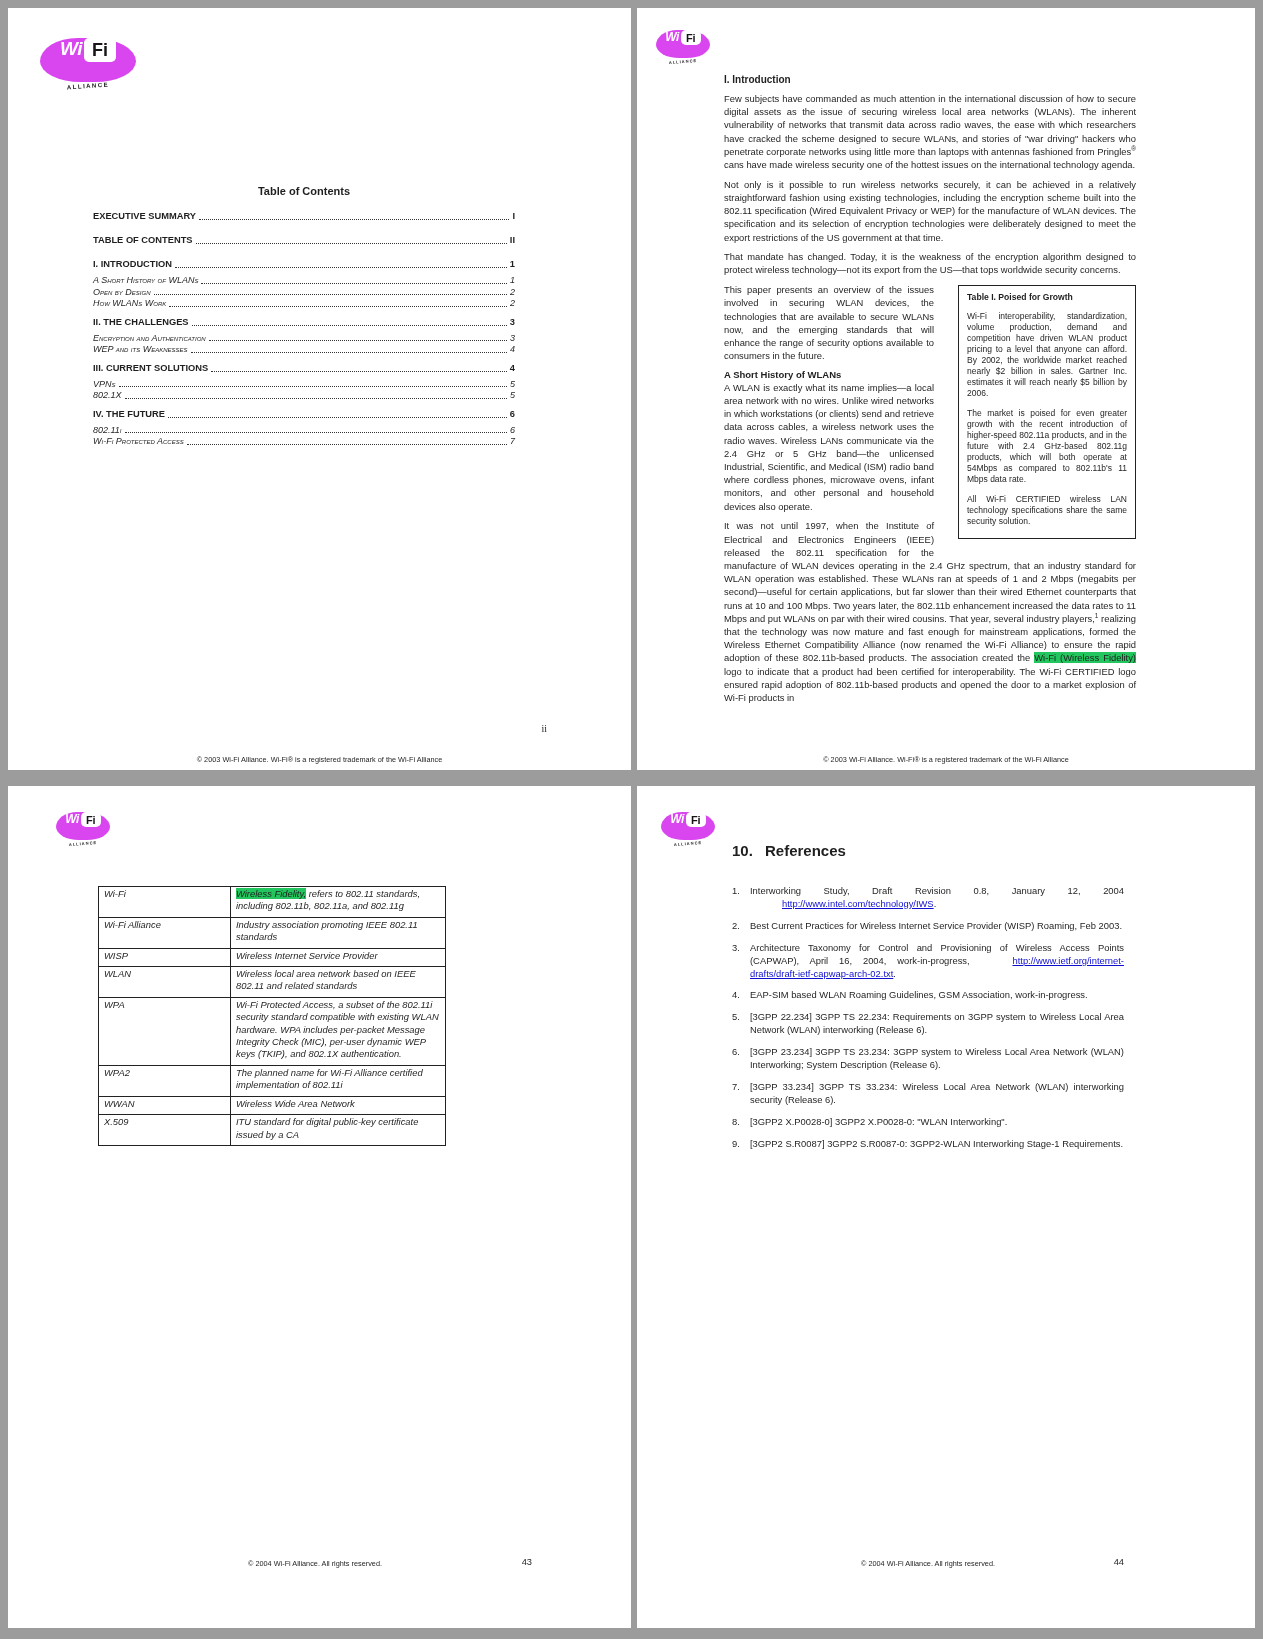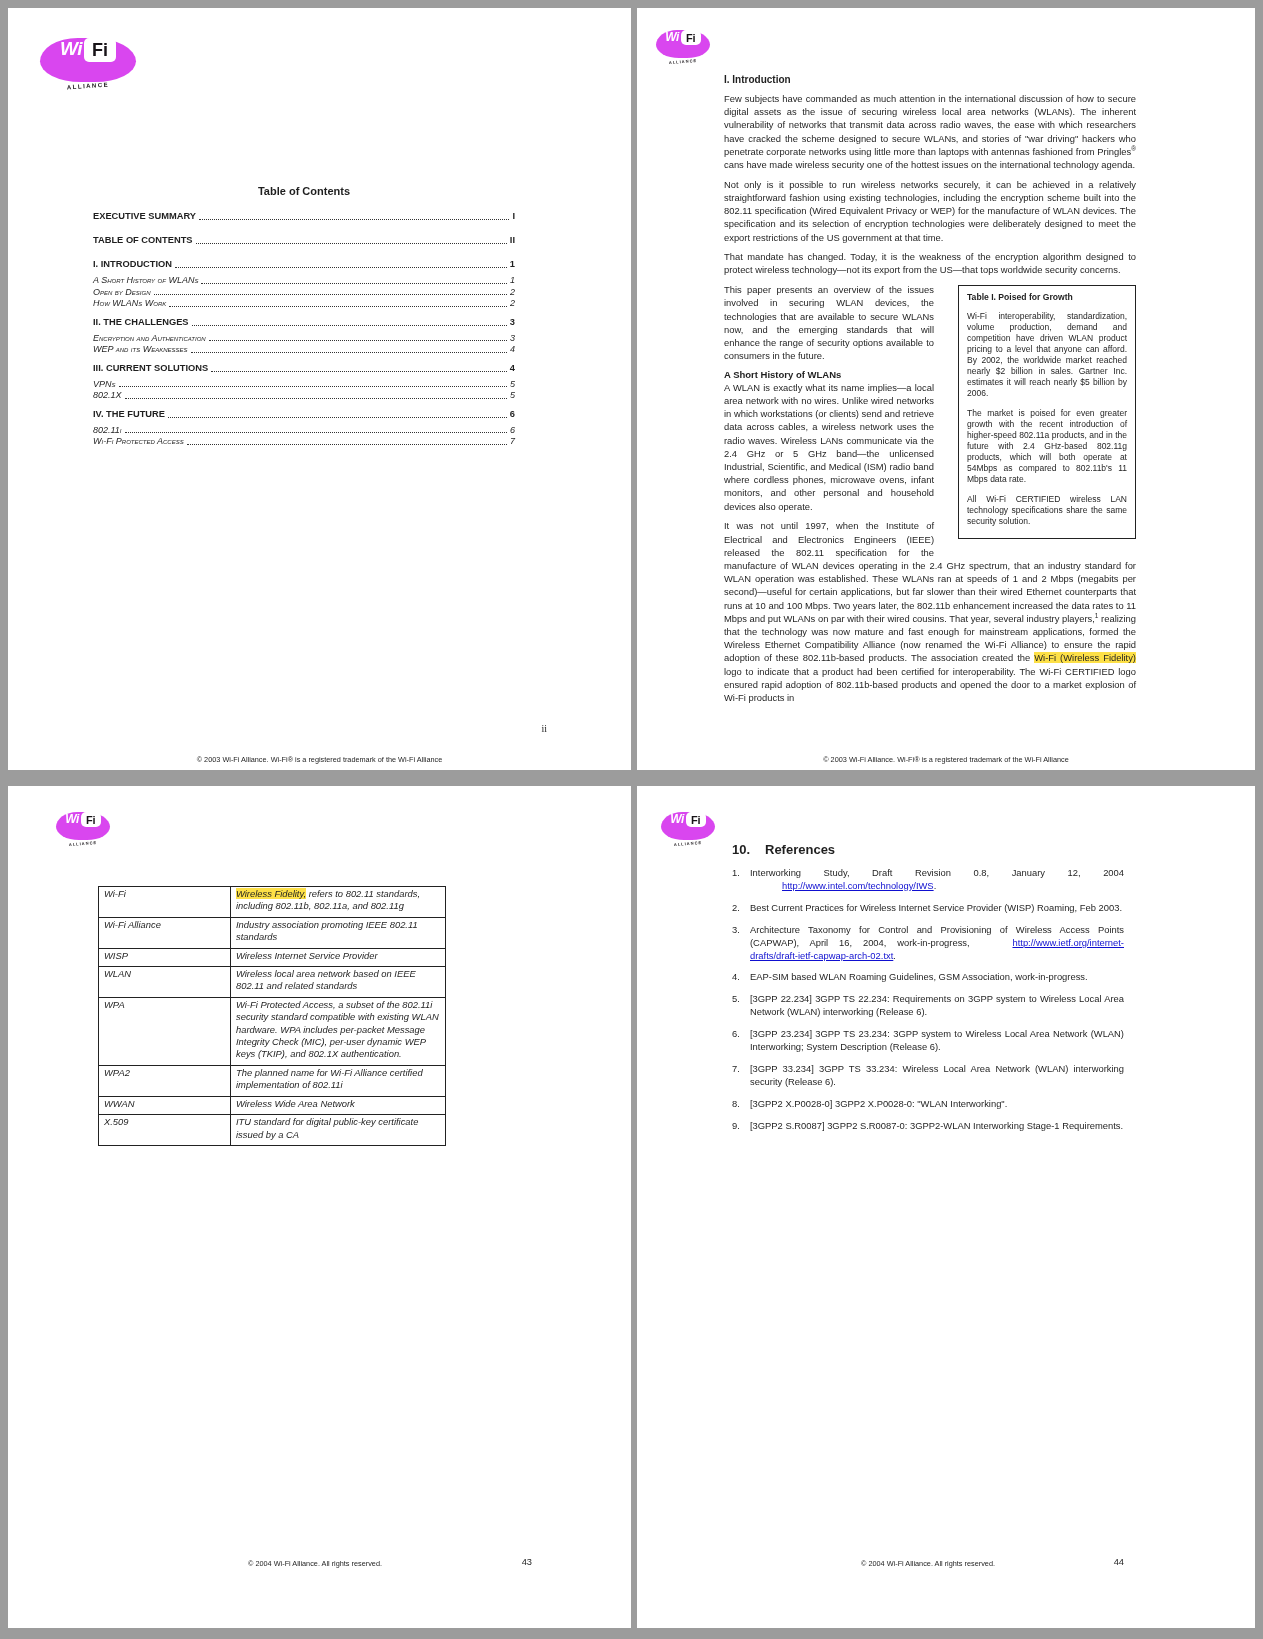--- a/index.html
+++ b/index.html
@@ -64,37 +64,37 @@
   .intro-h1 { font-weight: bold; font-size: 10px; margin-bottom: 7px; }
   .intro-h2 { font-weight: bold; font-size: 9.5px; margin-bottom: 1px; }
   .intro-body p { font-size: 9.4px; line-height: 13.2px; text-align: justify; margin-bottom: 6.5px; }
   sup { font-size: 6.5px; vertical-align: super; line-height: 0; }
   .growth-box {
     float: right; width: 178px; margin: 2px 0 8px 24px;
     border: 1.5px solid #222; padding: 6px 8px 2px 8px;
   }
   .growth-box .gb-title { font-weight: bold; font-size: 8.6px; margin-bottom: 9px; }
   .growth-box p { font-size: 8.5px; line-height: 11px; text-align: justify; margin-bottom: 9px; }
-  .hl { background: #fde047; }
+  .hl { background: #22c55e; }
 
   
   .gloss-table {
     position: absolute; left: 90px; top: 100px; width: 348px;
     border-collapse: collapse;
     font-style: italic;
   }
   .gloss-table td {
     border: 1px solid #222; vertical-align: top;
     font-size: 9.4px; line-height: 12.4px; padding: 1px 5px 4px 5px;
   }
   .gloss-table td.term { width: 132px; }
 
   
   .refs-body { position: absolute; left: 95px; top: 56px; width: 392px; }
-  .refs-heading { display: flex; font-weight: bold; font-size: 13px; margin-bottom: 10px; }
+  .refs-heading { display: flex; font-weight: bold; font-size: 15px; margin-bottom: 26px; }
   .refs-heading .refs-heading-num { width: 33px; }
   .ref-item {
     position: relative; padding-left: 18px; width: 392px;
     font-size: 9.4px; line-height: 12.9px; text-align: justify; margin-bottom: 9px;
   }
   .ref-num { position: absolute; left: 0; }
   .ref-link { color: #0f0fd0; text-decoration: underline; cursor: pointer; padding-left: 32px; }
   .bottom-footer { position: absolute; top: 773px; font-size: 7.3px; color: #252525; text-align: center; }
   .bottom-footer .pg-num { position: absolute; right: 0; top: -2px; font-size: 9.3px; }
   .page-bl .bottom-footer { left: 90px; width: 434px; }

